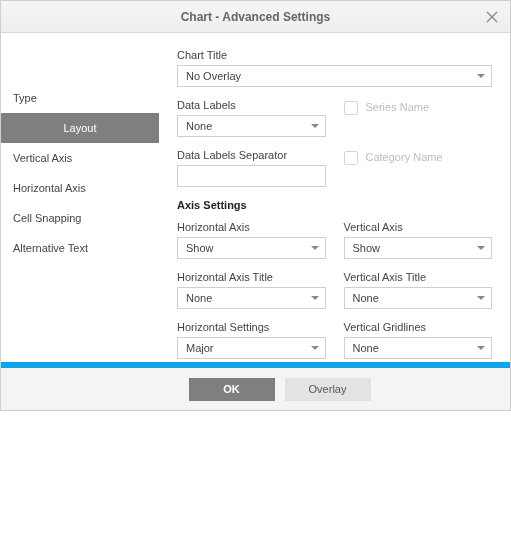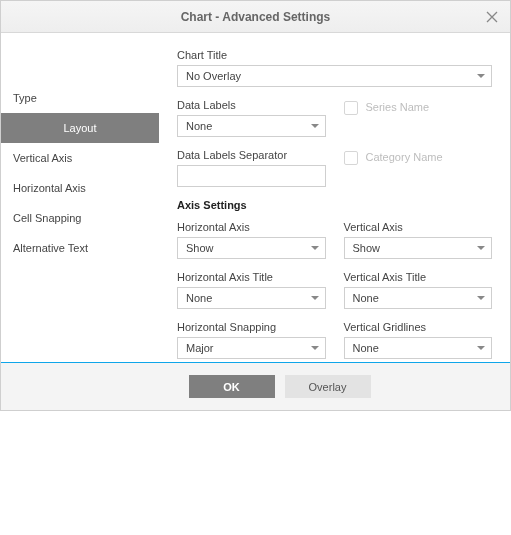--- a/index.html
+++ b/index.html
@@ -129,21 +129,21 @@
   }
   .section-heading {
     font-size: 11px;
     font-weight: bold;
     color: #222;
     margin-top: 12px;
     margin-bottom: 10px;
   }
   .footer {
     height: 48px;
-    border-top: 1px solid #0ea5e9;
+    border-top: 6px solid #0ea5e9;
     background: #f4f4f4;
     display: flex;
     align-items: center;
     justify-content: center;
     gap: 10px;
     padding-left: 48px;
   }
   .btn {
     width: 86px;
     height: 23px;
@@ -263,21 +263,21 @@
           <div class="select">
             <span class="value">None</span>
             <span class="caret"></span>
           </div>
         </div>
       </div>
 
 
       <div class="row">
         <div class="field">
-          <span class="field-label">Horizontal Snapping</span>
+          <span class="field-label">Horizontal Settings</span>
           <div class="select">
             <span class="value">Major</span>
             <span class="caret"></span>
           </div>
         </div>
         <div class="field">
           <span class="field-label">Vertical Gridlines</span>
           <div class="select">
             <span class="value">None</span>
             <span class="caret"></span>

